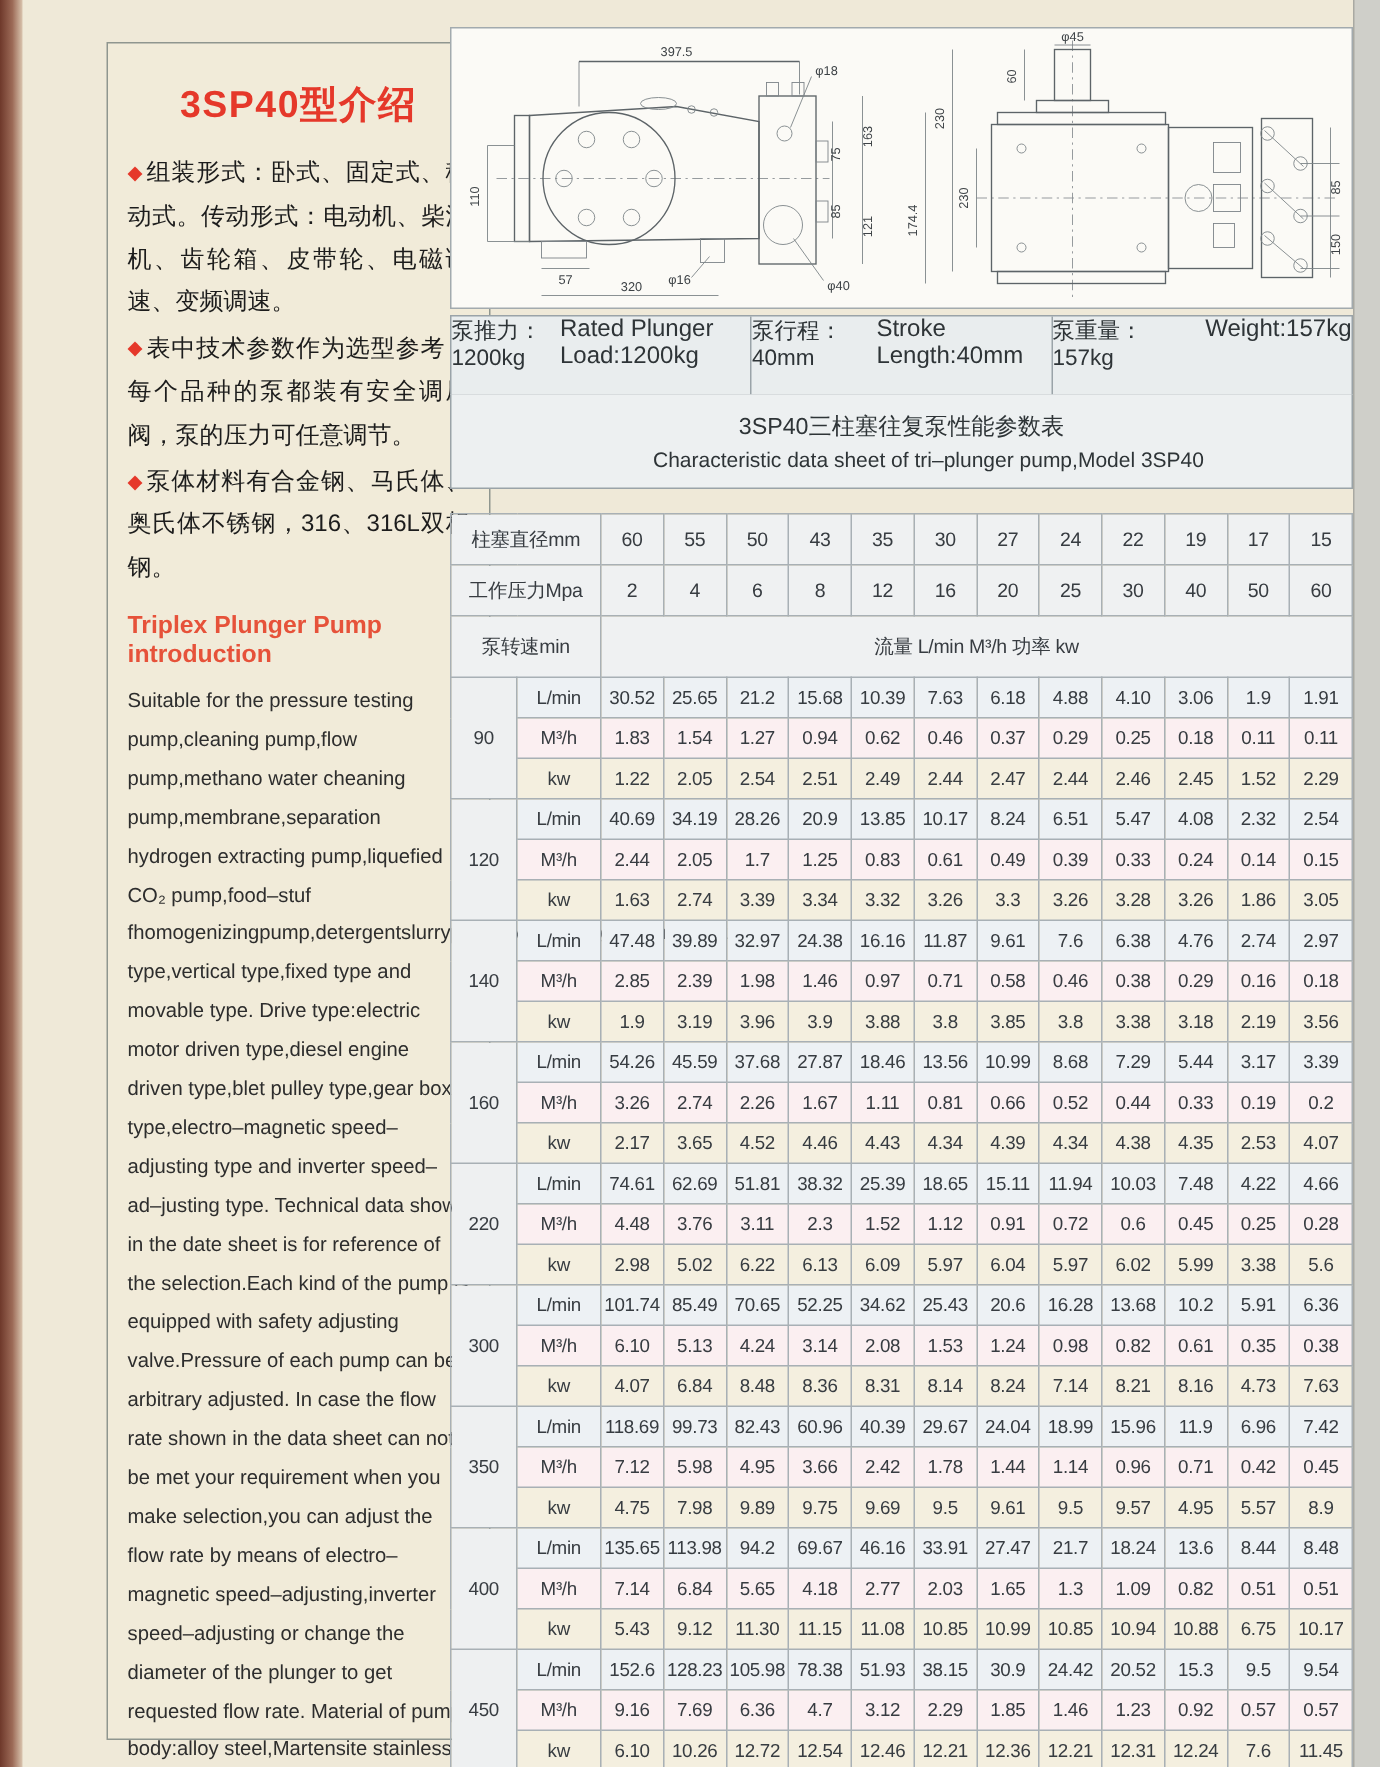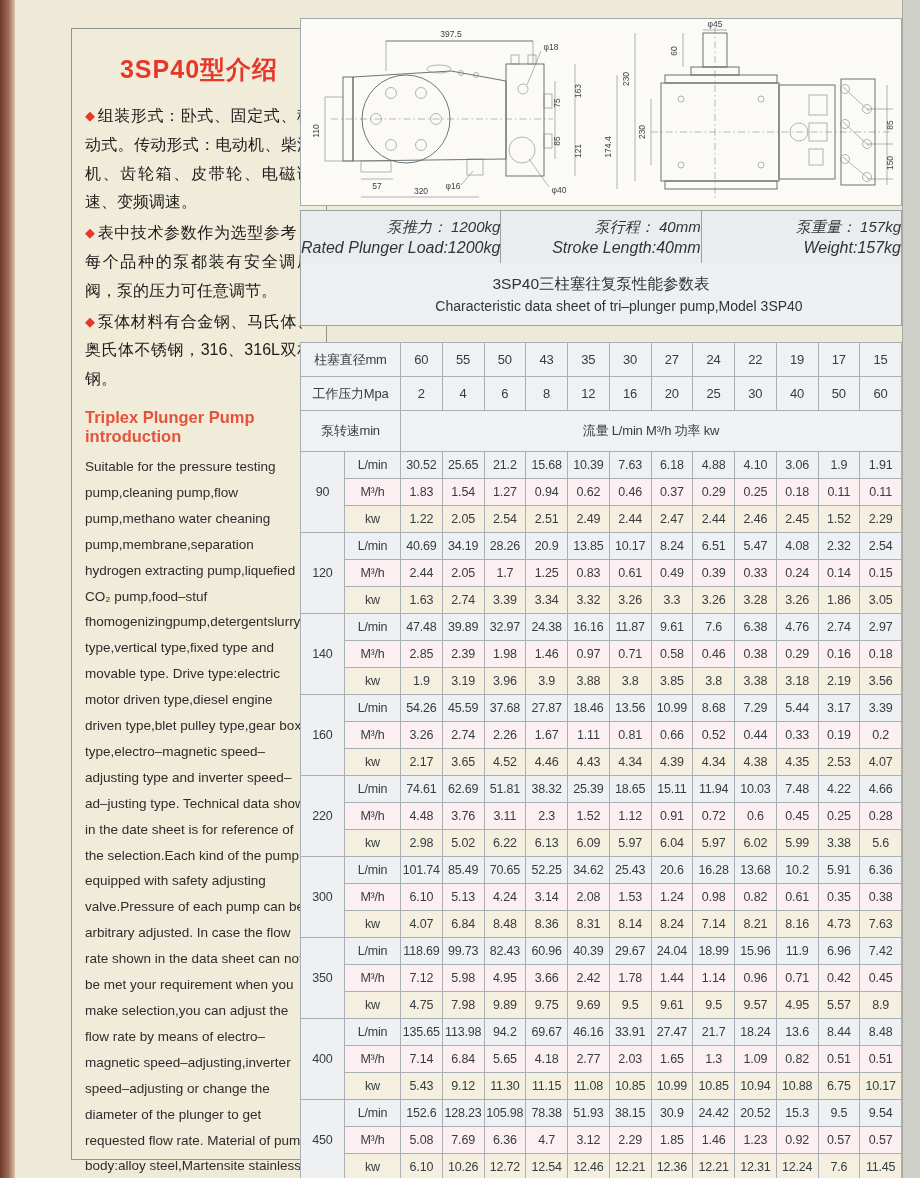--- a/index.html
+++ b/index.html
@@ -24,22 +24,22 @@
             background:#fbfaf6;border:1px solid #a2aaae;box-sizing:border-box;
             display:flex;}
   .drawings svg{display:block;}
   .dim{font-size:8.5px;fill:#3d4246;}
   .ln{stroke:#5d6468;stroke-width:0.9;fill:none;}
   .thin{stroke:#7d8488;stroke-width:0.6;fill:none;}
   .cl{stroke:#8a9094;stroke-width:0.6;fill:none;stroke-dasharray:7 3 1.5 3;}
   
   .specs{position:absolute;left:300px;top:210px;width:602px;height:54px;display:flex;
          background:#e9edee;border:1px solid #9aa3a8;box-sizing:border-box;}
-  .spec{flex:1;border-right:1px solid #9aa3a8;display:flex;flex-direction:column;
-        align-items:flex-end;justify-content:center;color:#2e3437;font-style:italic;}
+  .spec{flex:1;border-right:1px solid #9aa3a8;display:flex;
+        align-items:flex-start;justify-content:center;color:#2e3437;}
   .spec:last-child{border-right:none;}
   .spec .zh{font-size:15px;margin-bottom:2px;}
   .spec .en{font-size:16px;}
   
   .table-title{position:absolute;left:300px;top:263px;width:602px;height:63px;
                background:#edf0f1;border:1px solid #9aa3a8;border-top:none;
                box-sizing:border-box;text-align:center;color:#2e3437;
                display:flex;flex-direction:column;justify-content:center;}
   .table-title .zh{font-size:15.5px;margin-bottom:3px;}
   .table-title .en{font-size:14px;margin-left:36px;}
@@ -624,21 +624,21 @@
           <td>38.15</td>
           <td>30.9</td>
           <td>24.42</td>
           <td>20.52</td>
           <td>15.3</td>
           <td>9.5</td>
           <td>9.54</td>
         </tr>
         <tr class="row-m3h">
           <td class="unit">M³/h</td>
-          <td>5.08</td>
+          <td>9.16</td>
           <td>7.69</td>
           <td>6.36</td>
           <td>4.7</td>
           <td>3.12</td>
           <td>2.29</td>
           <td>1.85</td>
           <td>1.46</td>
           <td>1.23</td>
           <td>0.92</td>
           <td>0.57</td>

